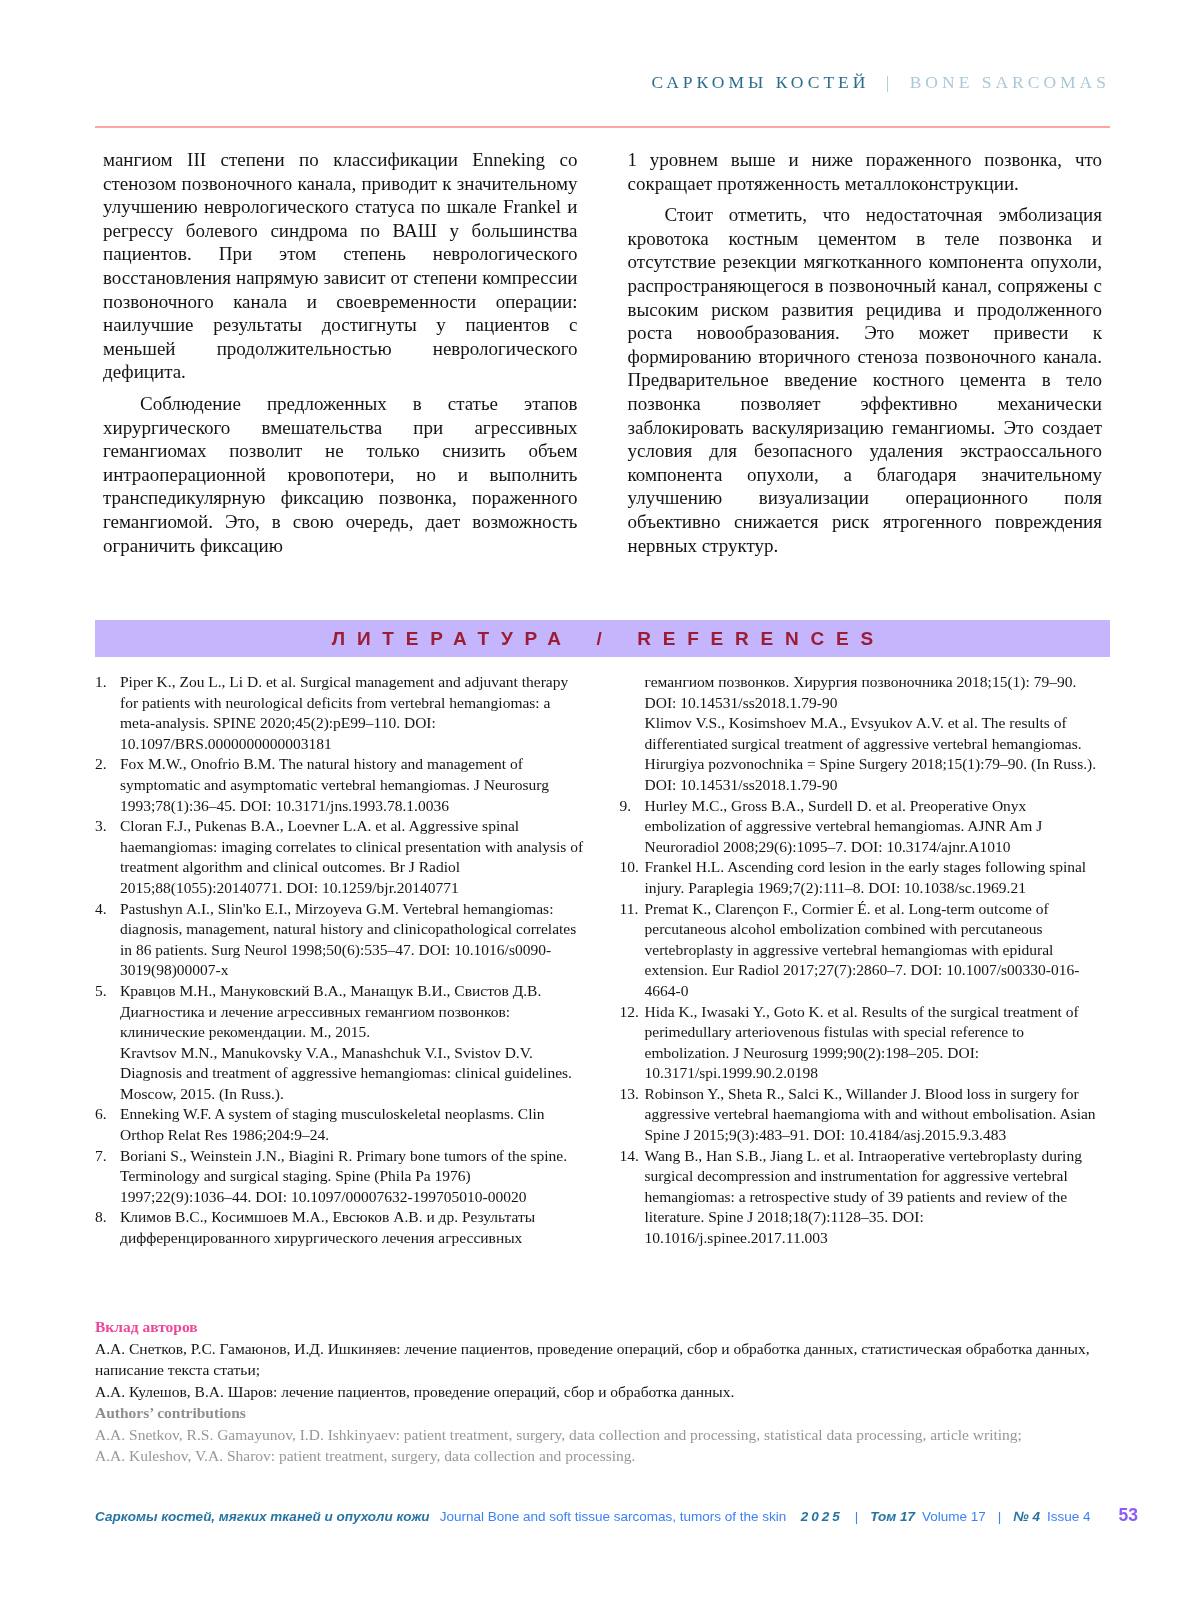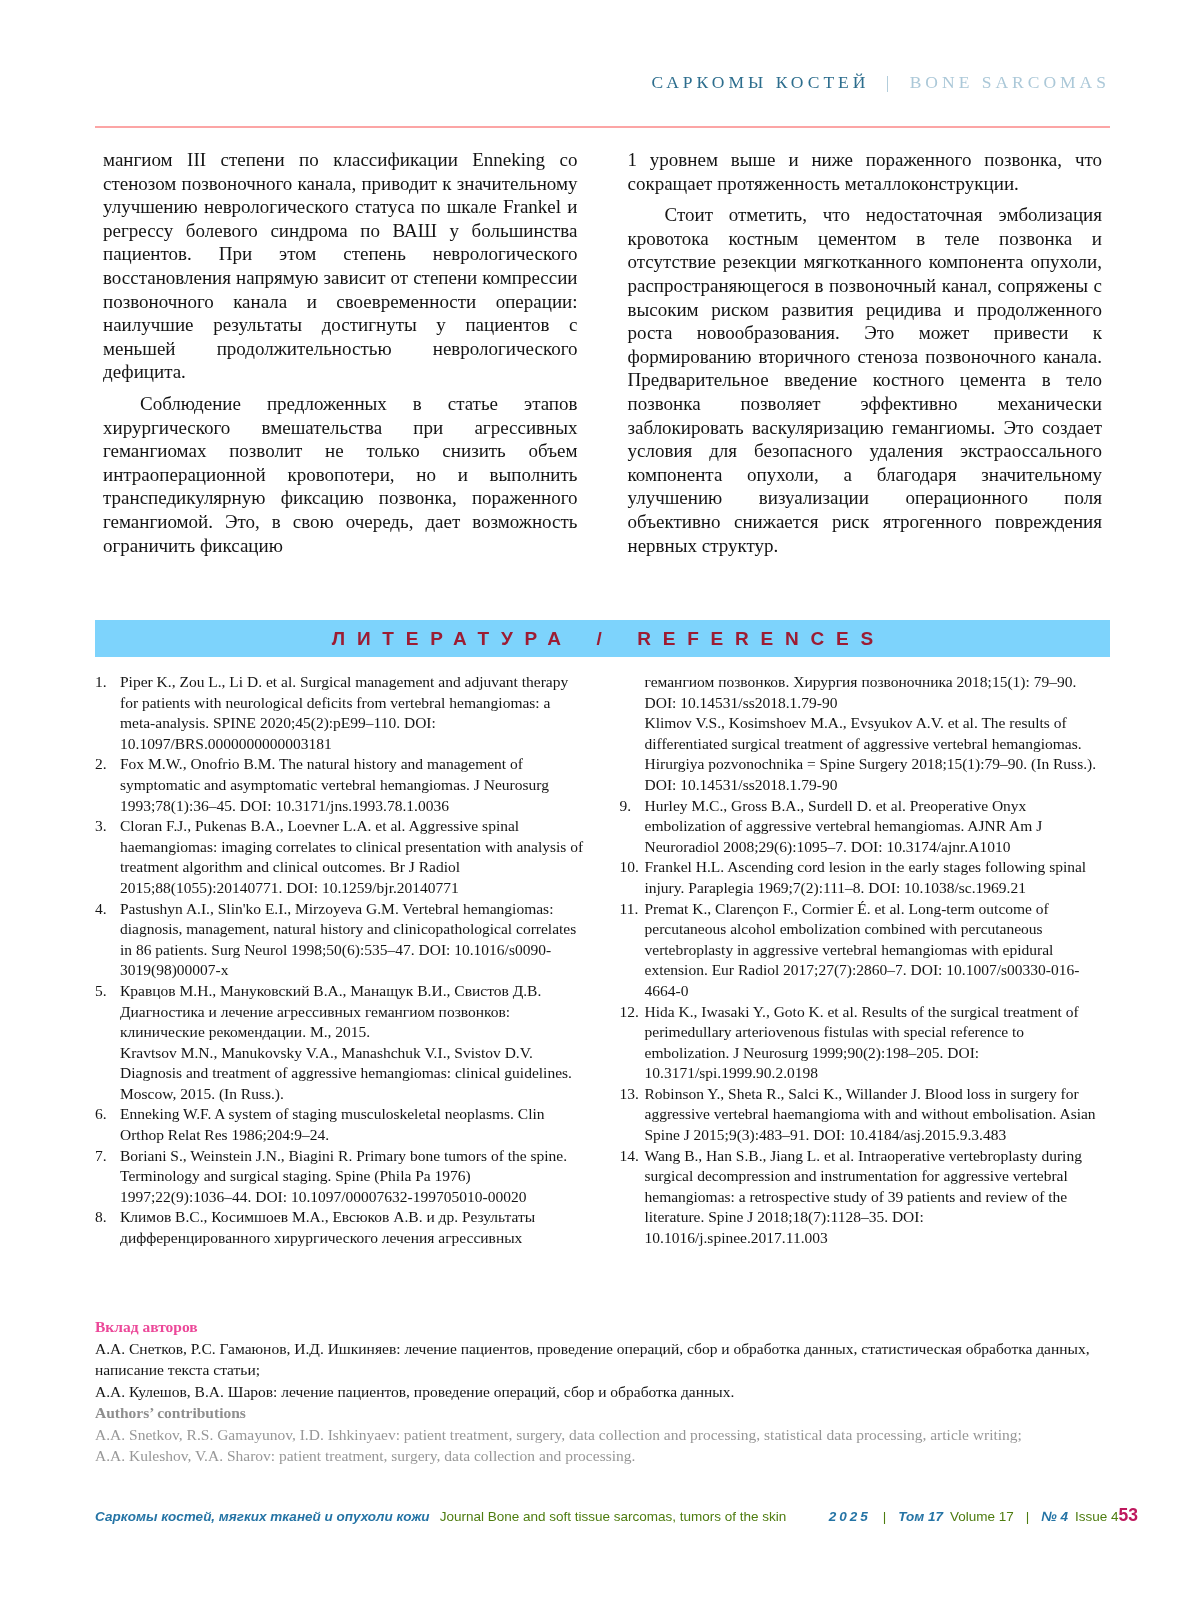--- a/index.html
+++ b/index.html
@@ -21,21 +21,21 @@
   
   .cols { position:absolute; left:95px; width:1015px; display:flex; gap:34px; }
   .body-cols { top:140px; font-size:19px; line-height:23.6px; text-align:justify; }
   .col { flex:1 1 0; min-width:0; }
   .col p { margin:8px; }
   .col p.indent { text-indent:37px; }
 
   
   .lit-band {
     position:absolute; top:620px; left:95px; width:1015px; height:37px;
-    background:#7dd3fc; display:flex; align-items:center; justify-content:center;
+    background:#c4b5fd; display:flex; align-items:center; justify-content:center;
     font-family:"Liberation Sans", sans-serif; font-weight:bold;
     font-size:19px; color:#9c1c33; letter-spacing:0.62em; word-spacing:0.35em;
     white-space:nowrap; text-indent:0.62em;
   }
 
   
   .refs { top:672px; font-size:15.5px; line-height:20.6px; text-align:left; }
   .ref-item { display:flex; }
   .ref-num { flex:0 0 25px; }
   .ref-text { flex:1 1 0; min-width:0; }
@@ -52,26 +52,26 @@
   .contrib .line.en { color:#979797; }
 
   
   .footer {
     position:absolute; top:1505px; left:95px; width:1043px;
     font-family:"Liberation Sans", sans-serif; font-size:13.5px;
     display:flex; align-items:baseline; white-space:nowrap;
   }
   .footer .right { margin-left:auto; display:flex; align-items:baseline; }
   .fb { color:#2574a5; font-weight:bold;font-style:italic; }
-  .fl { color:#4d7c0f; }
+  .fl { color:#3b82f6; }
   .footer .jr { margin-right:10px; }
   .footer .year { letter-spacing:3px; }
   .footer .fsep { margin:0 12px; }
   .footer .vol-en, .footer .iss-en { margin-left:7px; }
-  .page-num { color:#be185d; font-weight:bold; font-size:17.5px; }
+  .page-num { color:#8b5cf6; font-weight:bold; font-size:17.5px; margin-left:28px; }
 </style>
 </head>
 <body>
 
 <div class="page">
 
   <div class="runhead">
     <span class="ru">САРКОМЫ КОСТЕЙ</span>
     <span class="sep">|</span>
     <span class="en">BONE SARCOMAS</span>

